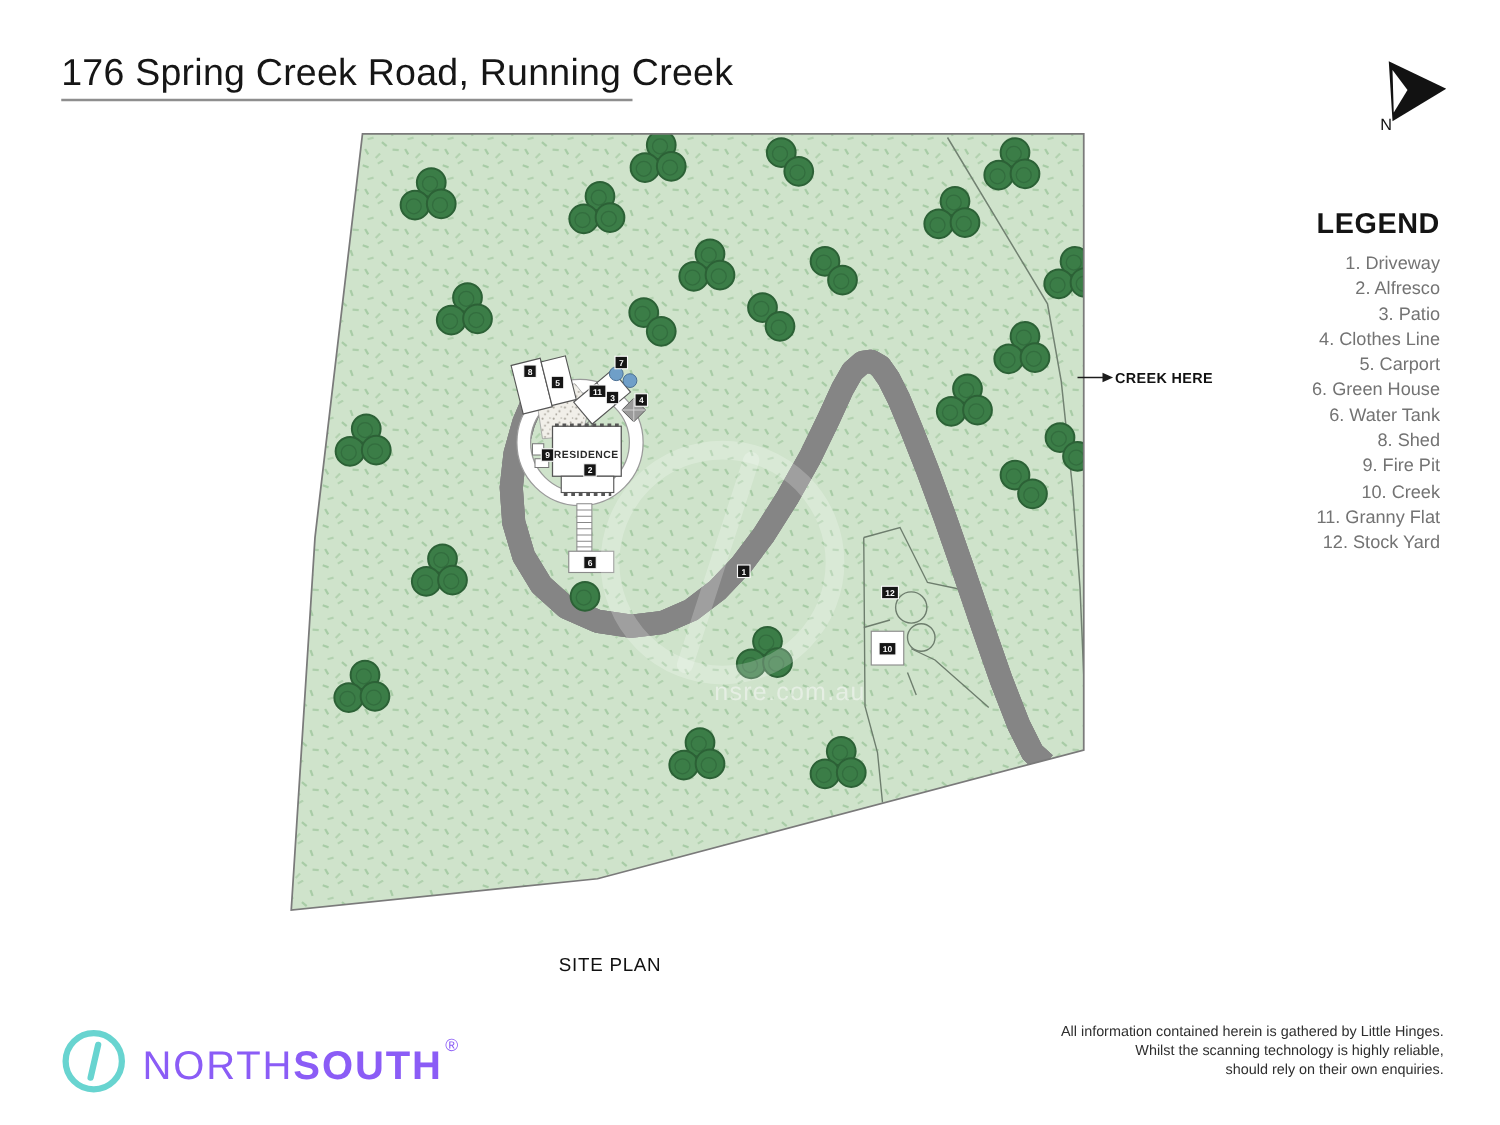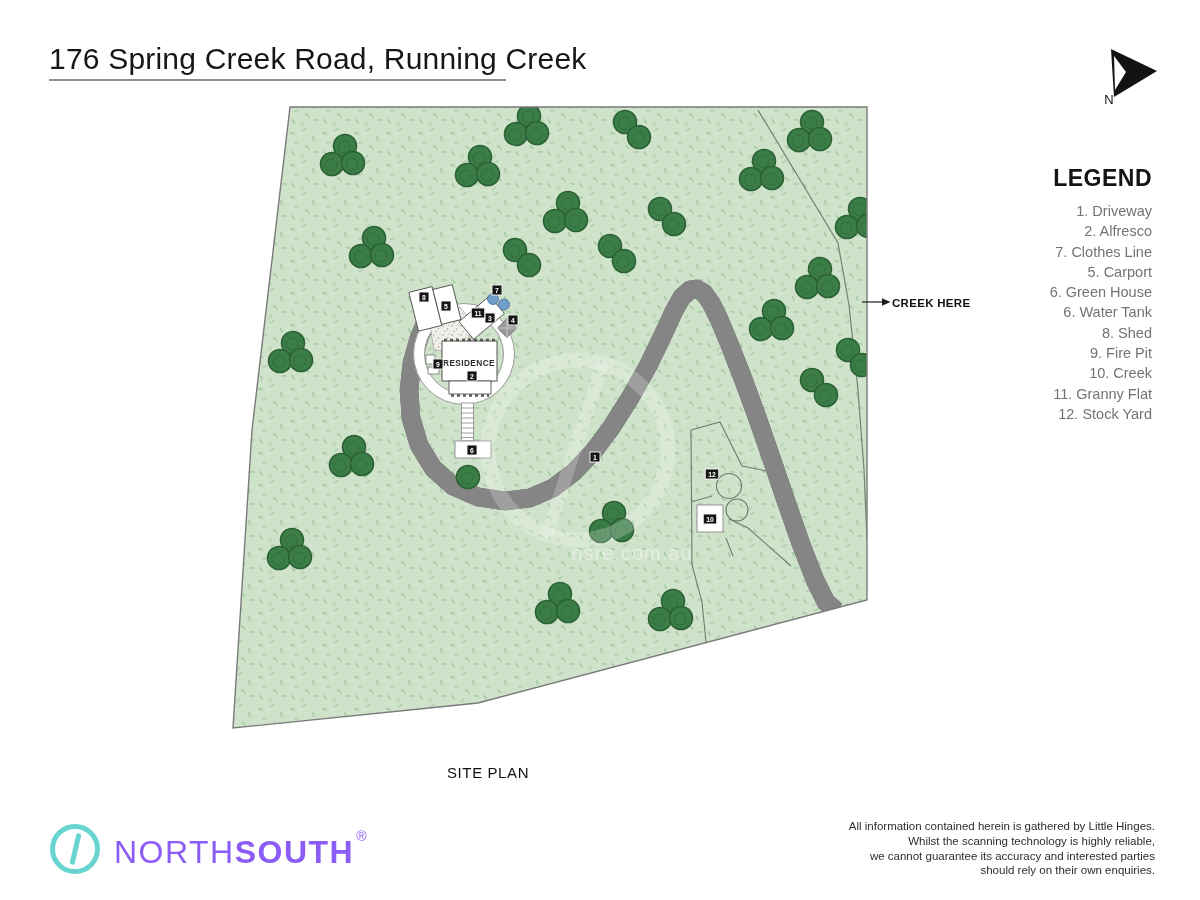--- a/index.html
+++ b/index.html
@@ -365,21 +365,22 @@
 <div class="abs page-title">176 Spring Creek Road, Running Creek</div>
 <div class="abs title-rule"></div>
 
 <div class="abs north-label">N</div>
 
 <div class="abs legend">
   <div class="legend-title">LEGEND</div>
   <div id="legend-list">
       <div class="legend-item">1. Driveway</div>
       <div class="legend-item">2. Alfresco</div>
-      <div class="legend-item">7. Clothes Line</div>
+      <div class="legend-item">3. Patio</div>
+      <div class="legend-item">4. Clothes Line</div>
       <div class="legend-item">5. Carport</div>
       <div class="legend-item">6. Green House</div>
       <div class="legend-item">6. Water Tank</div>
       <div class="legend-item">8. Shed</div>
       <div class="legend-item">9. Fire Pit</div>
       <div class="legend-item">10. Creek</div>
       <div class="legend-item">11. Granny Flat</div>
       <div class="legend-item">12. Stock Yard</div>
     </div>
 </div>
@@ -391,15 +392,14 @@
     <div class="logo-slash"></div>
   </div>
   <div class="logo-text">
     <span class="brand-first">NORTH</span><span class="brand-second">SOUTH</span><span class="brand-reg">®</span>
   </div>
 </div>
 
 <div class="abs disclaimer" id="disclaimer">
     <div>All information contained herein is gathered by Little Hinges.</div>
     <div>Whilst the scanning technology is highly reliable,</div>
-    <div>we cannot guarantee its accuracy and interested parties</div>
     <div>should rely on their own enquiries.</div>
   </div>
 
 </body></html>

